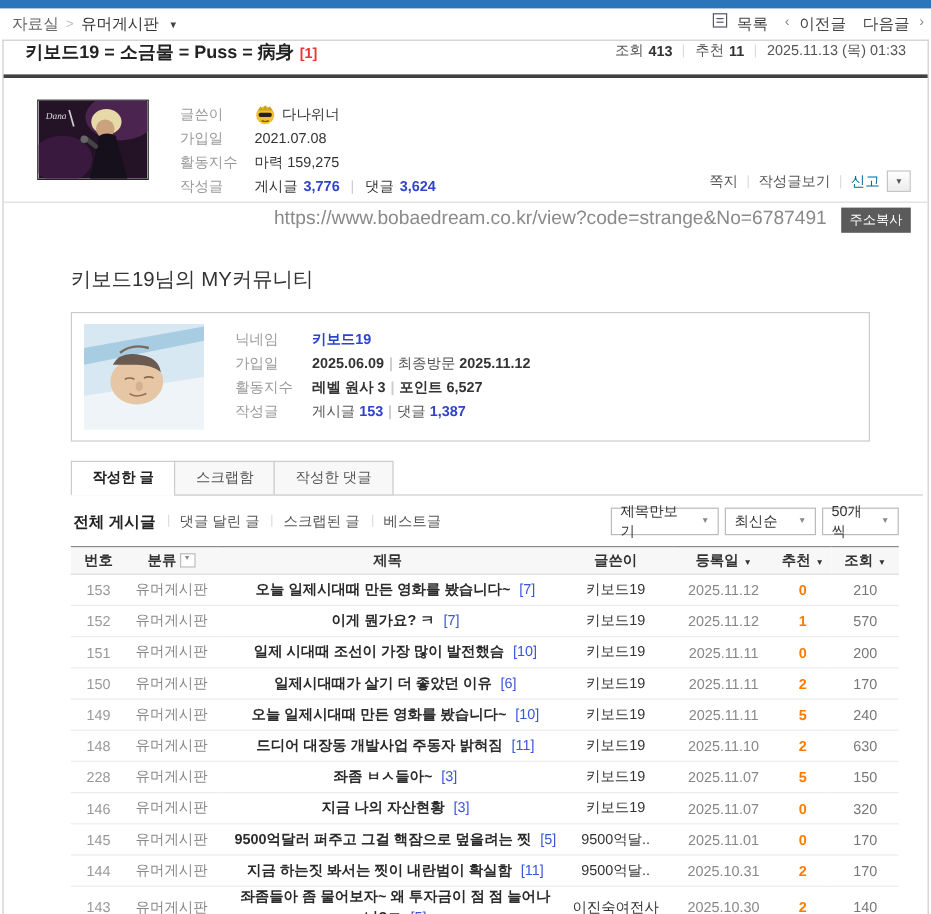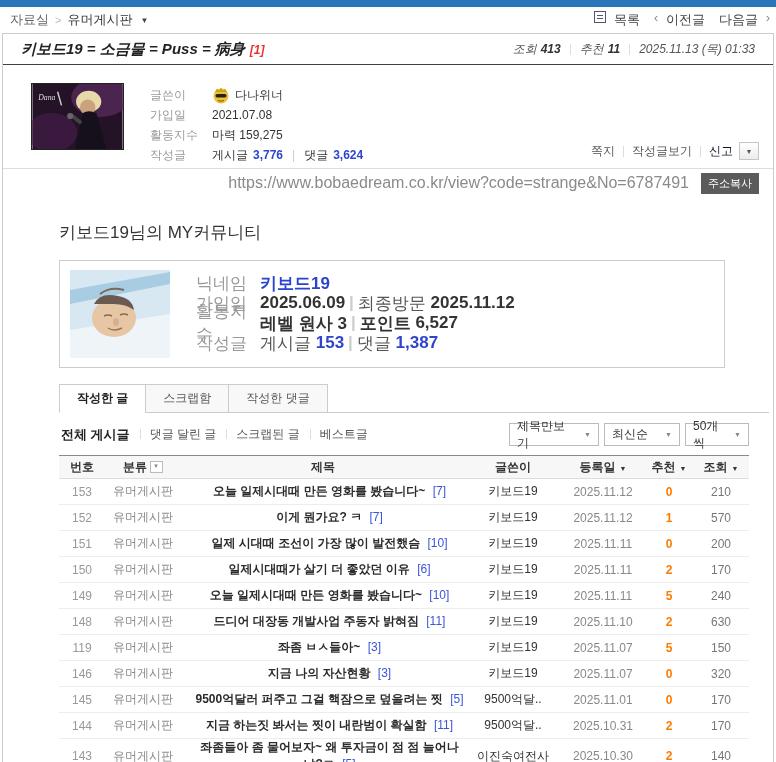--- a/index.html
+++ b/index.html
@@ -14,52 +14,52 @@
   .crumb .board { color:#333; }
   .crumb .dd-arrow { font-size:8px; color:#444; margin-left:2px; }
   .topnav { display:flex; align-items:center; gap:14px; font-size:13px; color:#444; }
   .topnav .btn { display:flex; align-items:flex-start; gap:8px; cursor:pointer; }
   .topnav .ang { color:#888; font-size:12px; }
   .list-ico { width:12px; height:12px; border:1px solid #556; position:relative; display:inline-block; }
   .list-ico::before { content:""; position:absolute; left:2px; right:2px; top:3px; height:1px; background:#556; box-shadow:0 3px 0 #556; }
 
   .main-box { margin:0 2px; border:1px solid #ccc; border-bottom:none; height:729px; background:#fff; }
 
-  .title-row { height:31px; display:flex; align-items:center; justify-content:space-between; padding:0 18px; border-bottom:1px solid #404040;font-style:italic; }
+  .title-row { height:31px; display:flex; align-items:flex-start; justify-content:space-between; padding:0 18px; border-bottom:3px solid #404040; }
   .post-title { font-size:15px; font-weight:bold; color:#222; }
   .post-title .cnt { color:#ee3333; font-size:12px; font-weight:bold; margin-left:5px; }
   .post-stats { font-size:12px; color:#555; display:flex; align-items:center; }
   .post-stats b { color:#333; margin-left:4px; }
   .post-stats .bar { width:1px; height:11px; background:#ddd; margin:0 9px; }
 
   .author-row { position:relative; height:104px; padding:18px 18px 0 28px; border-bottom:1px solid #ddd; display:flex; }
   .author-photo { width:93px; height:67px; flex:0 0 auto; border:1px solid #222; }
   .a-info { margin-left:26px; padding-top:2px; }
   .a-line { display:flex; align-items:center; height:20px; font-size:12px; }
   .a-line .lbl { width:62px; color:#999; }
   .a-line .val { color:#333; display:flex; align-items:center; gap:5px; }
   .num-blue { color:#2f44cc; font-weight:bold; }
   .mini-sep { color:#ccc; margin:0 4px; }
   .author-actions { position:absolute; right:14px; bottom:8px; display:flex; align-items:center; font-size:12px; color:#555; }
   .author-actions .bar { width:1px; height:11px; background:#ddd; margin:0 8px; }
-  .report { color:#0f172a; }
+  .report { color:#0369a1; }
   .report-dd { width:20px; height:18px; margin-left:6px; border:1px solid #c5c5c5; background:linear-gradient(#fff,#ececec); display:flex; align-items:center; justify-content:center; cursor:pointer; }
   .report-dd::after { content:"▼"; font-size:7px; color:#555; }
 
   .url-row { height:28px; display:flex; align-items:center; justify-content:flex-end; padding:0 14px; }
   .url-text { color:#8a8a8a; font-size:16px; }
   .copy-btn { margin-left:12px; background:#5b5b5b; color:#fff; font-size:11px; padding:3px 7px; cursor:pointer;text-align:right; }
 
   .content { padding:14px 28px 0 56px; }
   .content h2 { font-size:17px; font-weight:normal; color:#333; margin:10px 0 16px; }
 
   .profile-box { width:666px; border:1px solid #ccc; padding:9px 10px; height:108px; display:flex; }
   .profile-photo { width:100px; height:88px; flex:0 0 auto; }
   .p-info { margin-left:26px; padding-top:3px; }
-  .p-line { display:flex; align-items:center; height:20px; font-size:17px; }
+  .p-line { display:flex; align-items:center; height:20px; font-size:12px; }
   .p-line .lbl { width:64px; color:#999; }
   .p-line .val { color:#333; display:flex; align-items:center; font-weight:bold; }
   .p-line .val .plain { font-weight:normal; color:#555; }
   .nick-blue { color:#2b44cc; font-weight:bold; }
 
   .tabs { display:flex; margin-top:16px; position:relative; }
   .tabs::after { content:""; position:absolute; left:0; right:-24px; bottom:0; height:1px; background:#ccc; }
   .tab { position:relative; z-index:1; padding:0 17px; height:29px; line-height:27px; border:1px solid #ccc; margin-right:-1px; background:#f8f8f8; color:#555; font-size:12px; cursor:pointer; }
   .tab.active { background:#fff; border-bottom-color:#fff; font-weight:bold; color:#222; }
 
@@ -369,21 +369,21 @@
           <span class="t">드디어 대장동 개발사업 주동자 밝혀짐</span>
           <span class="c">[11]</span>
         </td>
         <td class="writer">키보드19</td>
         <td class="date">2025.11.10</td>
         <td class="likes">2</td>
         <td class="views">630</td>
       </tr>
 
       <tr>
-        <td class="no">119</td>
+        <td class="no">228</td>
         <td class="cat">유머게시판</td>
         <td class="title">
           <span class="t">좌좀 ㅂㅅ들아~</span>
           <span class="c">[3]</span>
         </td>
         <td class="writer">키보드19</td>
         <td class="date">2025.11.07</td>
         <td class="likes">5</td>
         <td class="views">150</td>
       </tr>

